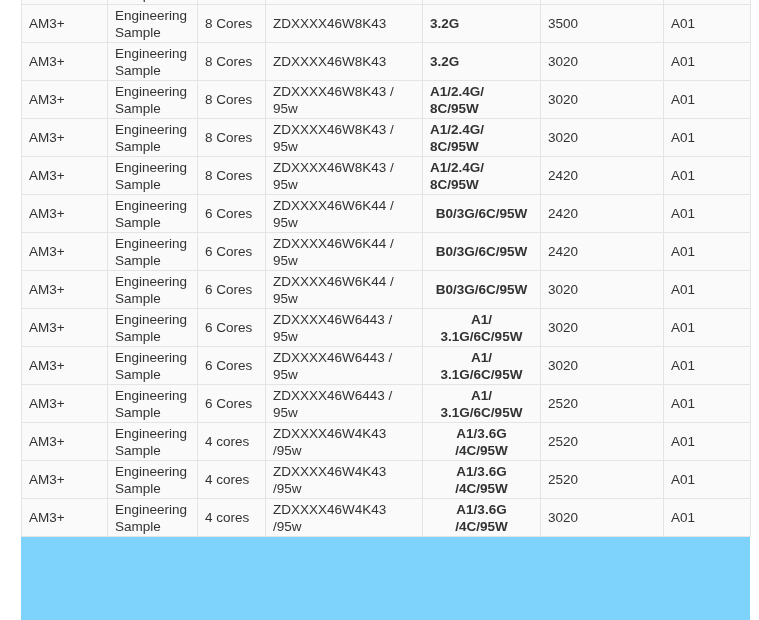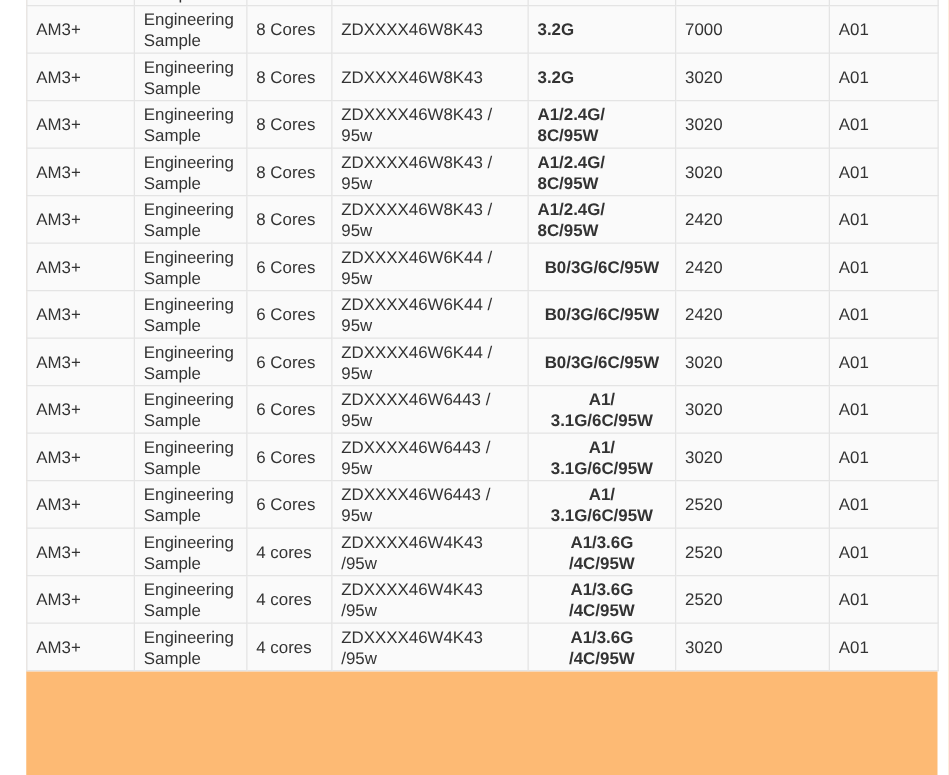--- a/index.html
+++ b/index.html
@@ -12,21 +12,21 @@
     height: 620px;
     overflow: hidden;
     font-family: "Liberation Sans", sans-serif;
     color: #333333;
   }
 
   #page {
     position: relative;
     width: 759px;
     height: 620px;
-    background: #fdba74;
+    background: #7dd3fc;
     box-sizing: border-box;
   }
 
   
   .page-gutter-left {
     position: absolute;
     left: 0;
     top: 0;
     width: 21px;
     height: 620px;
@@ -126,21 +126,21 @@
             <td class="col-spec">3.2G</td>
             <td class="col-chipset">4100</td>
             <td class="col-bios">A01</td>
           </tr>
           <tr>
             <td class="col-socket">AM3+</td>
             <td class="col-model">Engineering Sample</td>
             <td class="col-cores">8 Cores</td>
             <td class="col-part">ZDXXXX46W8K43</td>
             <td class="col-spec">3.2G</td>
-            <td class="col-chipset">7000</td>
+            <td class="col-chipset">3500</td>
             <td class="col-bios">A01</td>
           </tr>
           <tr>
             <td class="col-socket">AM3+</td>
             <td class="col-model">Engineering Sample</td>
             <td class="col-cores">8 Cores</td>
             <td class="col-part">ZDXXXX46W8K43</td>
             <td class="col-spec">3.2G</td>
             <td class="col-chipset">3020</td>
             <td class="col-bios">A01</td>

